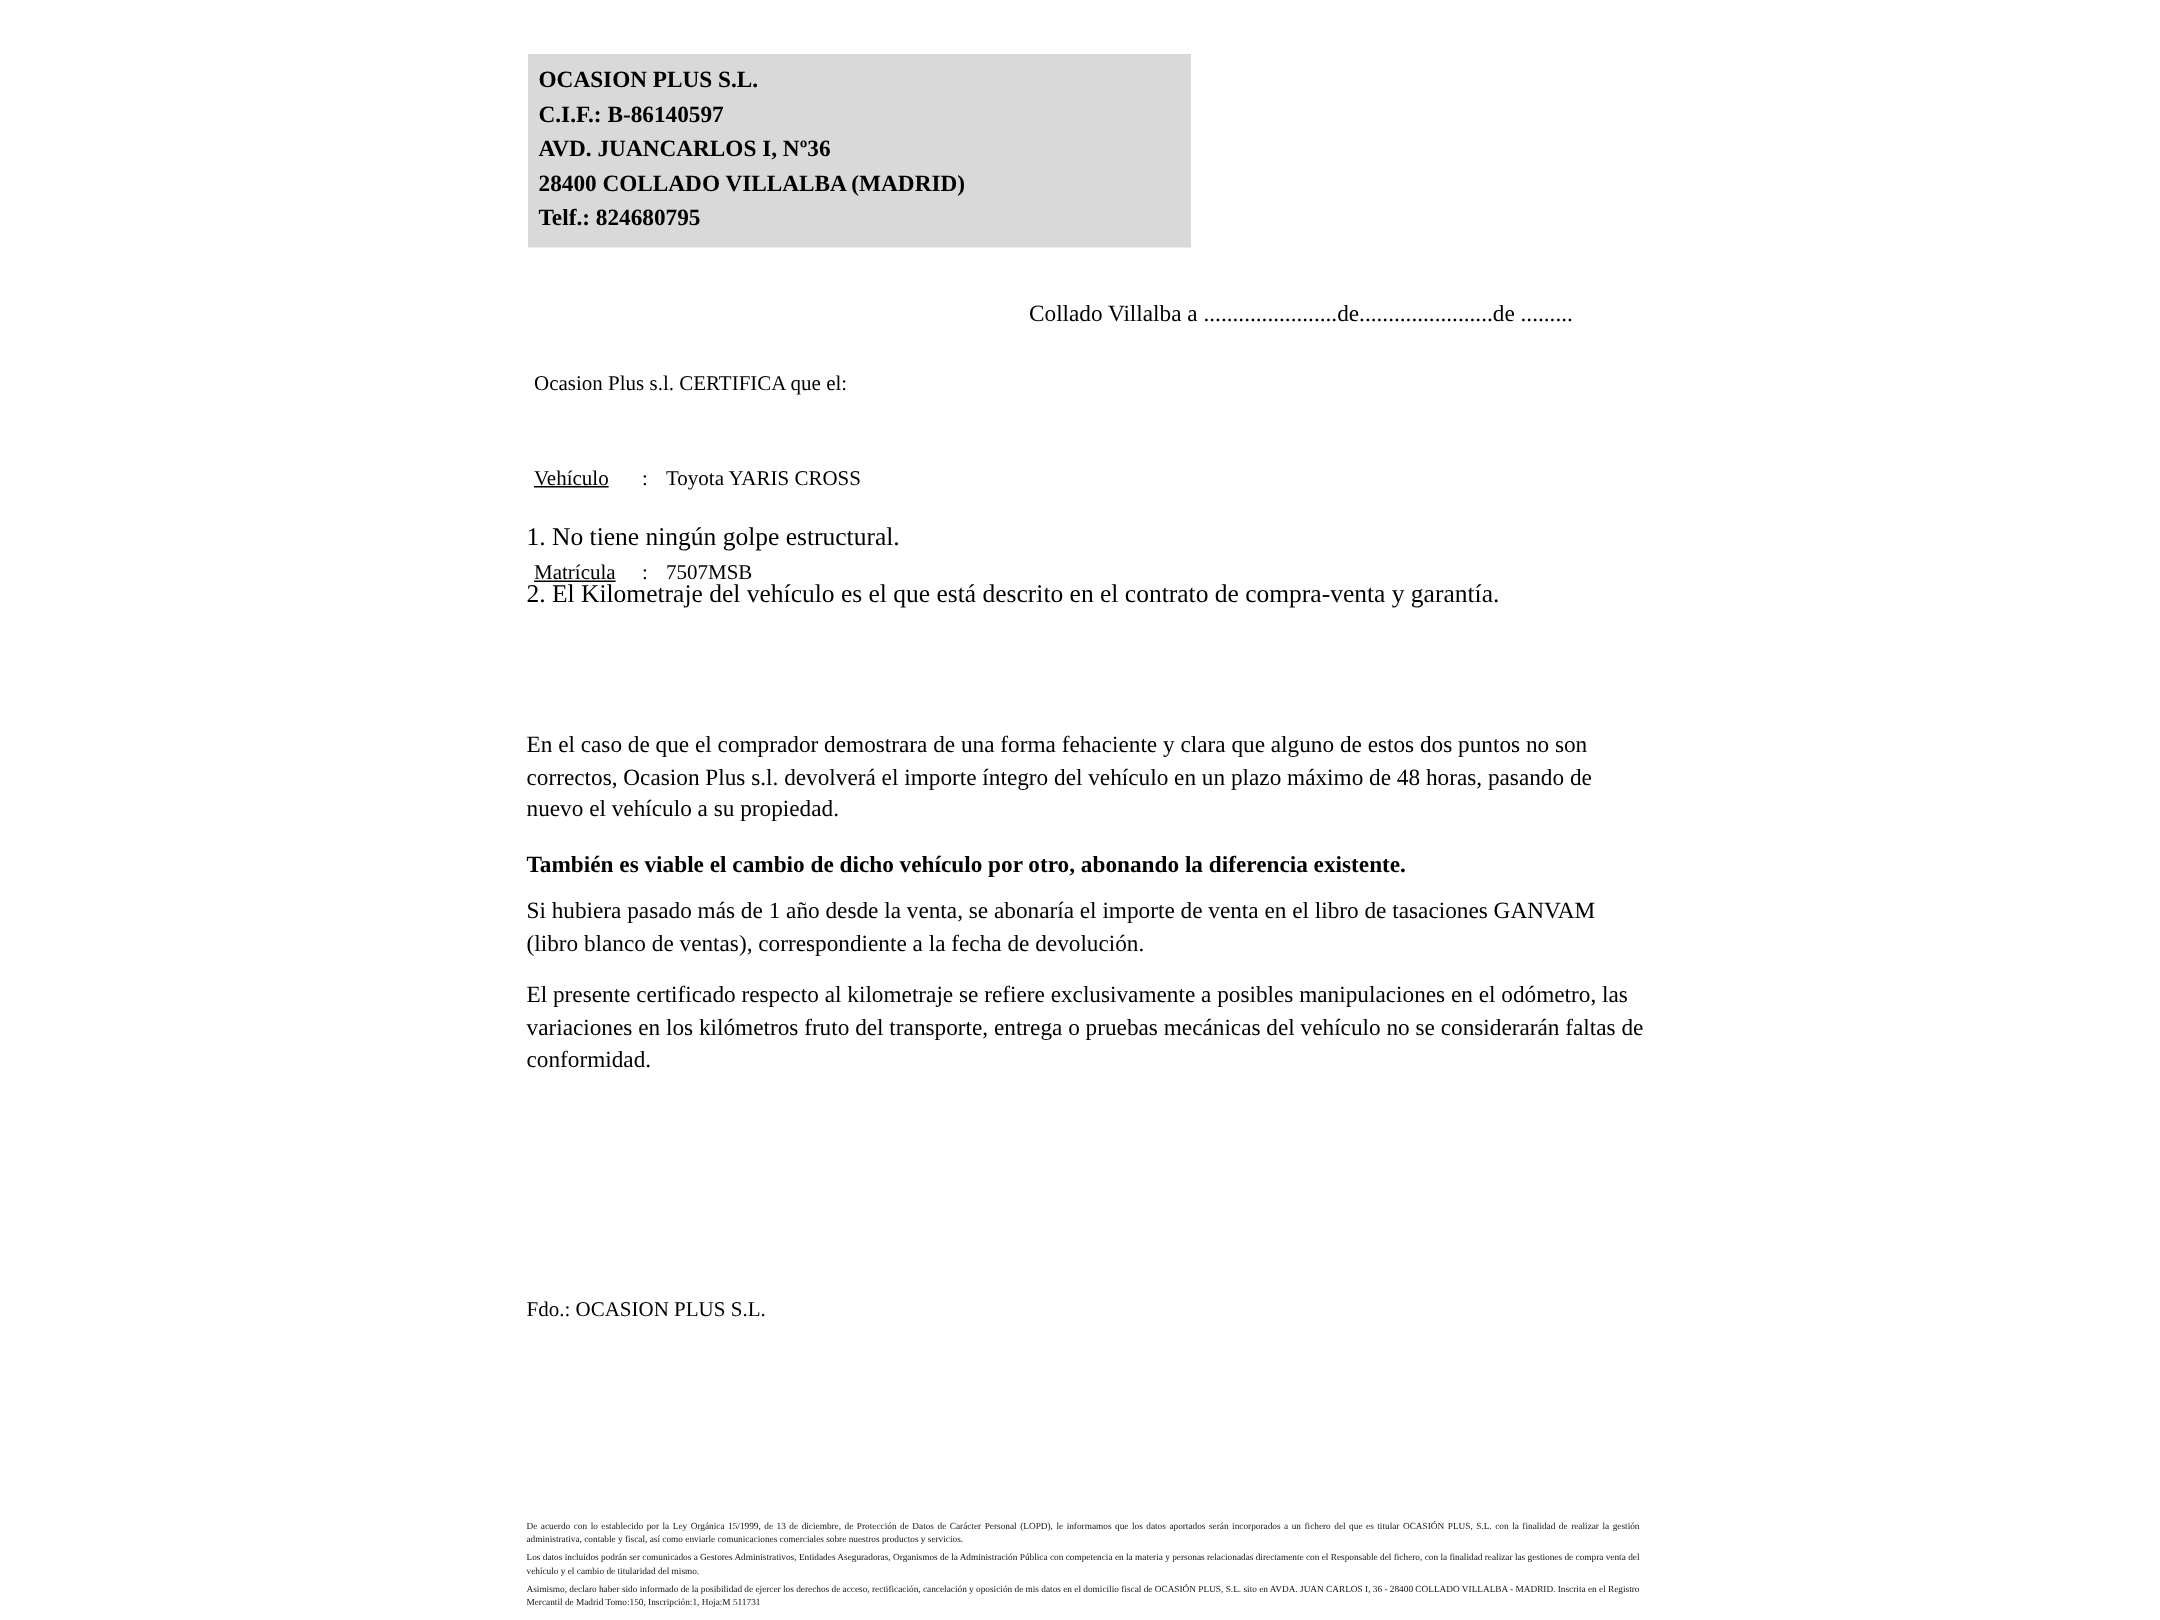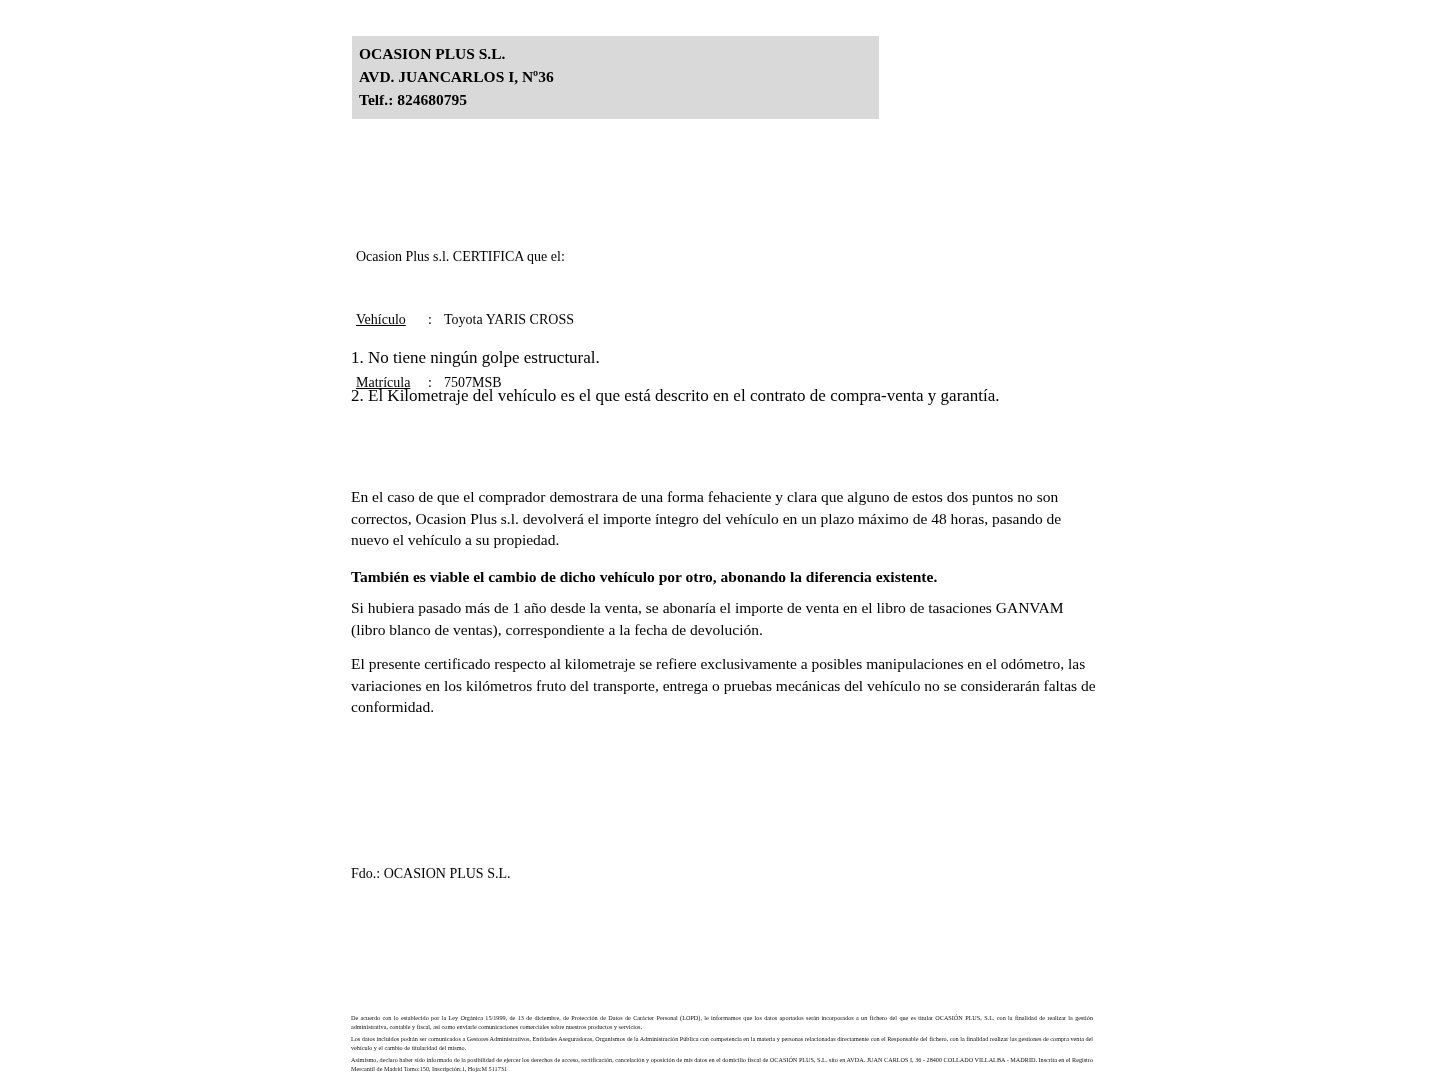--- a/index.html
+++ b/index.html
@@ -23,21 +23,21 @@
     width: 1440px;
     height: 1080px;
     background: #ffffff;
   }
 
   
   .header-box {
     position: absolute;
     left: 352px;
     top: 36px;
-    width: 527px;
+    width: 442px;
     padding: 6px 0 8px 0;
     background: #d9d9d9;
   }
   .header-box .hline {
     font-weight: bold;
     font-size: 15.5px;
     line-height: 23px;
     padding-left: 7px;
     white-space: nowrap;
   }
@@ -122,24 +122,27 @@
   }
   .legal p:last-child { margin-bottom: 0; }
 </style>
 </head>
 <body>
 
 <div class="page">
 
   <div class="header-box">
     <div class="hline">OCASION PLUS S.L.</div>
+    <div class="hline">C.I.F.: B-86140597</div>
     <div class="hline">AVD. JUANCARLOS I, Nº36</div>
+    <div class="hline">28400 COLLADO VILLALBA (MADRID)</div>
     <div class="hline">Telf.: 824680795</div>
   </div>
 
+  <div class="date-line">Collado Villalba a .......................de.......................de .........</div>
 
   <div class="certifica">
     <div class="row">Ocasion Plus s.l. CERTIFICA que el:</div>
     <div class="row">
       <span class="lbl-underline">Vehículo</span><span class="val-sep">:</span><span>Toyota YARIS CROSS</span>
     </div>
     <div class="row">
       <span class="lbl-underline">Matrícula</span><span class="val-sep">:</span><span>7507MSB</span>
     </div>
   </div>

